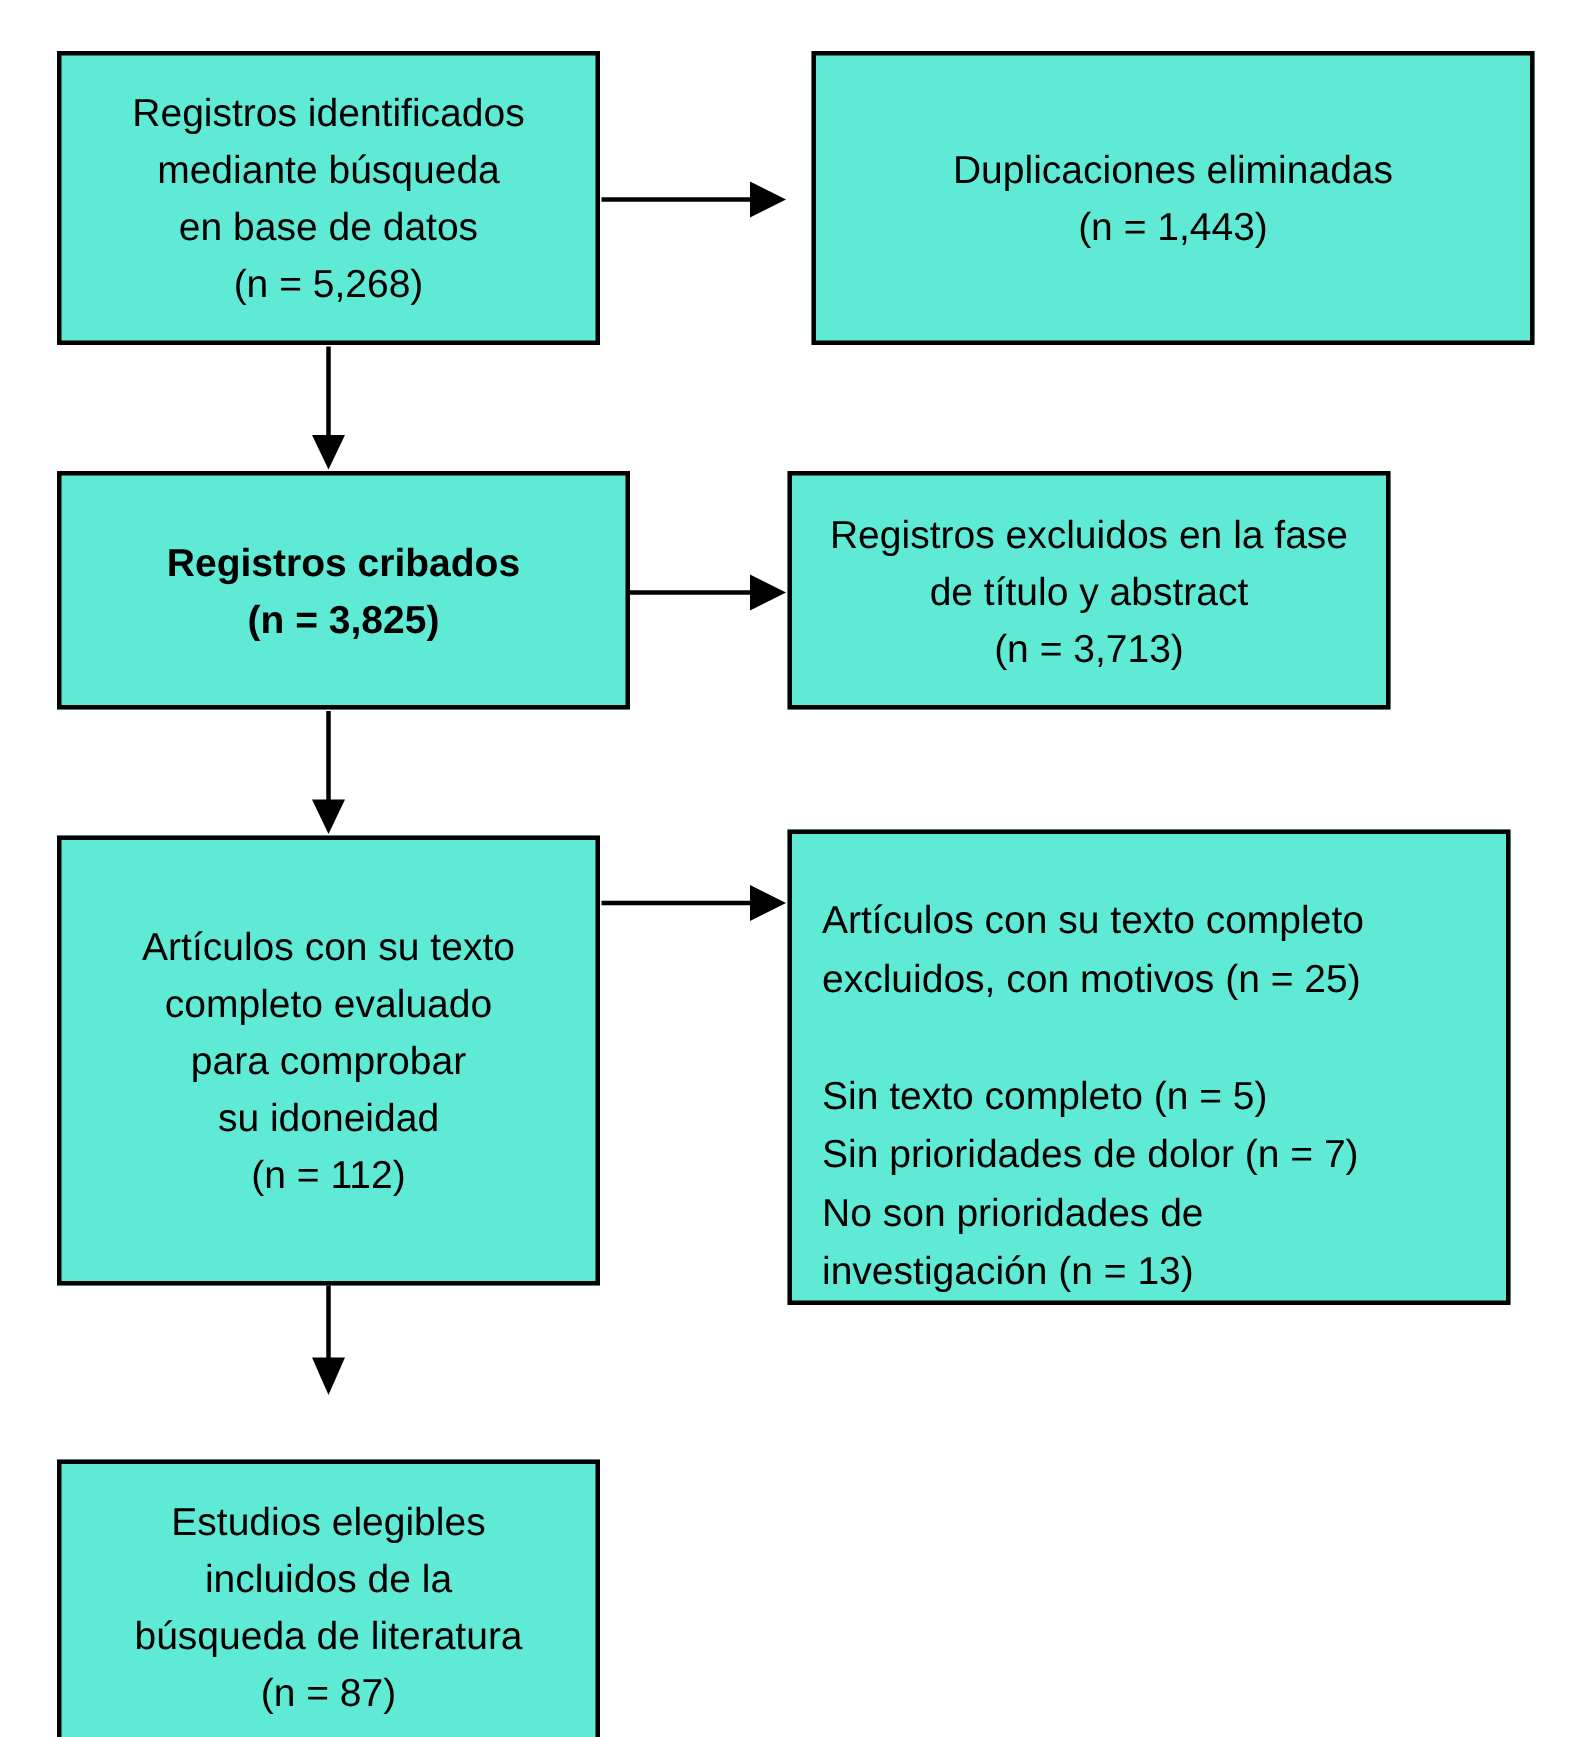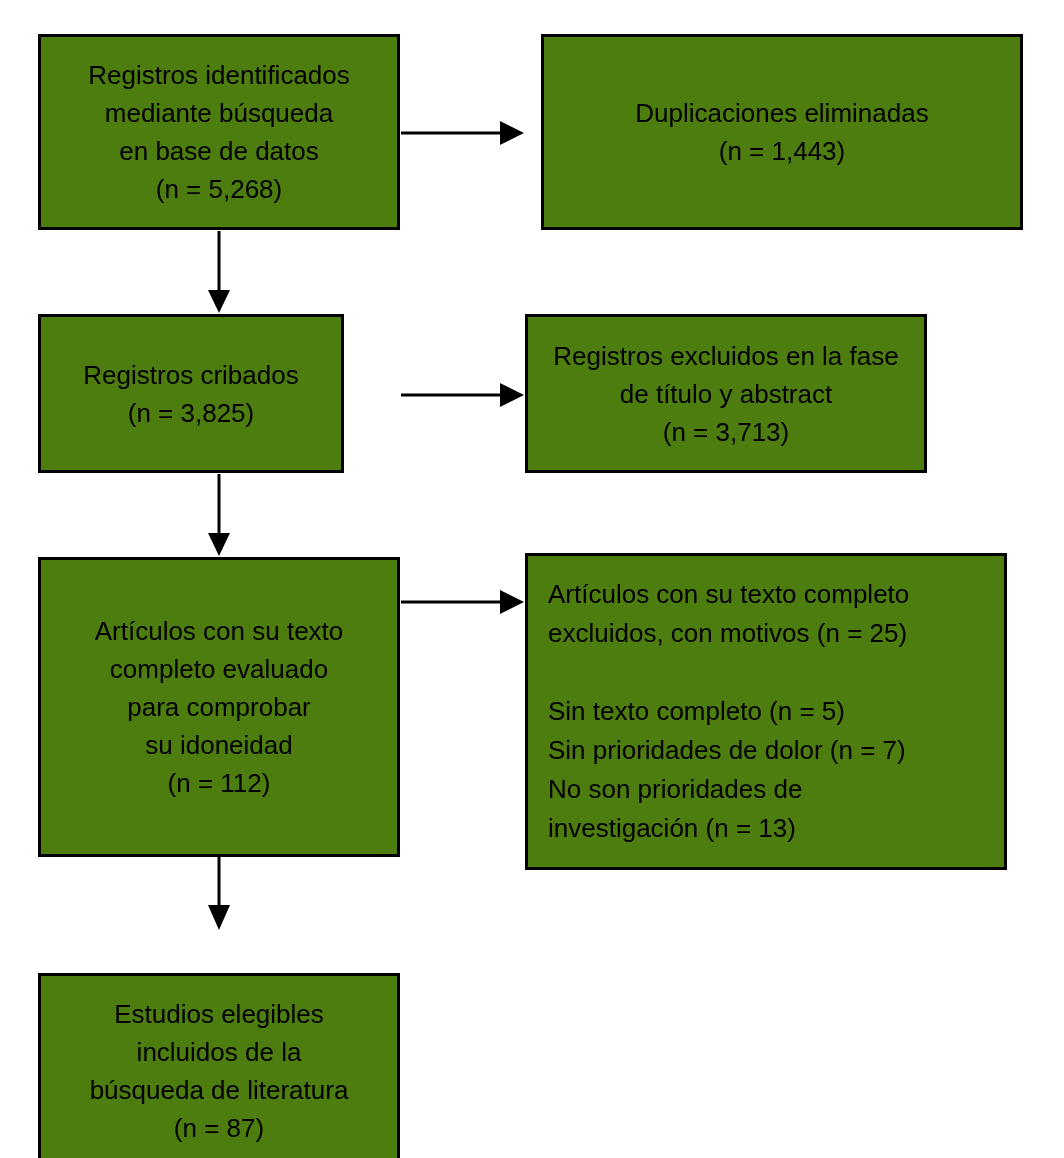--- a/index.html
+++ b/index.html
@@ -20,43 +20,44 @@
     left: 0;
     top: 0;
     width: 1064px;
     height: 1158px;
     pointer-events: none;
   }
   .box {
     position: absolute;
     box-sizing: border-box;
     border: 3px solid #000000;
-    background: #4d7c0f;
+    background: #5eead4;
     display: flex;
     align-items: center;
     justify-content: center;
   }
   .box .txt {
     white-space: pre-line;
     font-size: 26px;
     line-height: 38px;
     text-align: center;
   }
   .box.left-align {
     justify-content: flex-start;
+    align-items: flex-end;
   }
   .box.left-align .txt {
     text-align: left;
     padding: 0 12px 0 20px;
     line-height: 39px;
   }
   
   #box-identified   { left: 38px;  top: 34px;  width: 362px; height: 196px; }
   #box-duplicates   { left: 525px; top: 34px;  width: 482px; height: 196px; margin-left: 16px; }
-  #box-screened     { left: 38px;  top: 314px; width: 306px; height: 159px; }
+  #box-screened     { left: 38px;  top: 314px; width: 382px; height: 159px; font-weight: bold; }
   #box-excluded-ta  { left: 525px; top: 314px; width: 402px; height: 159px; }
   #box-fulltext     { left: 38px;  top: 557px; width: 362px; height: 300px; }
   #box-ft-excluded  { left: 525px; top: 553px; width: 482px; height: 317px; }
   #box-included     { left: 38px;  top: 973px; width: 362px; height: 195px; }
 
   .arrow-line {
     stroke: #000000;
     stroke-width: 3;
   }
   .arrow-head {

